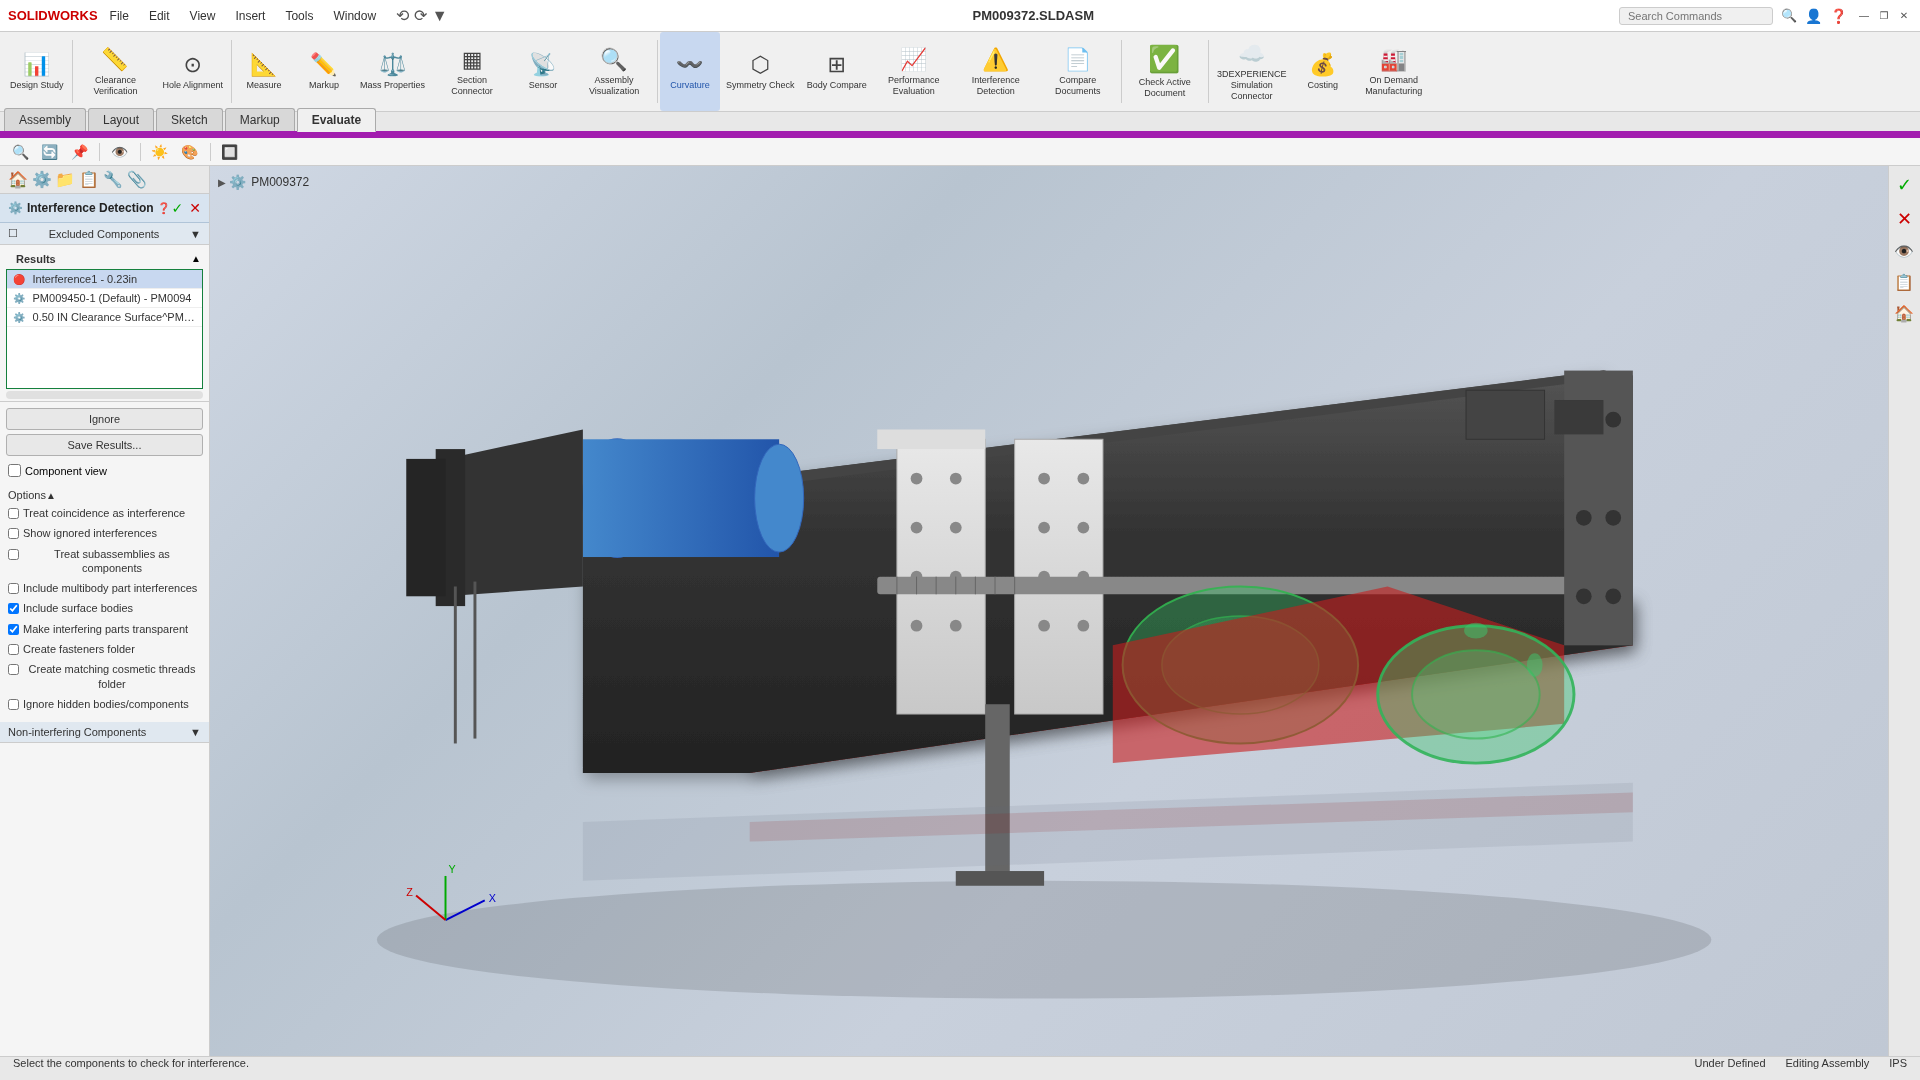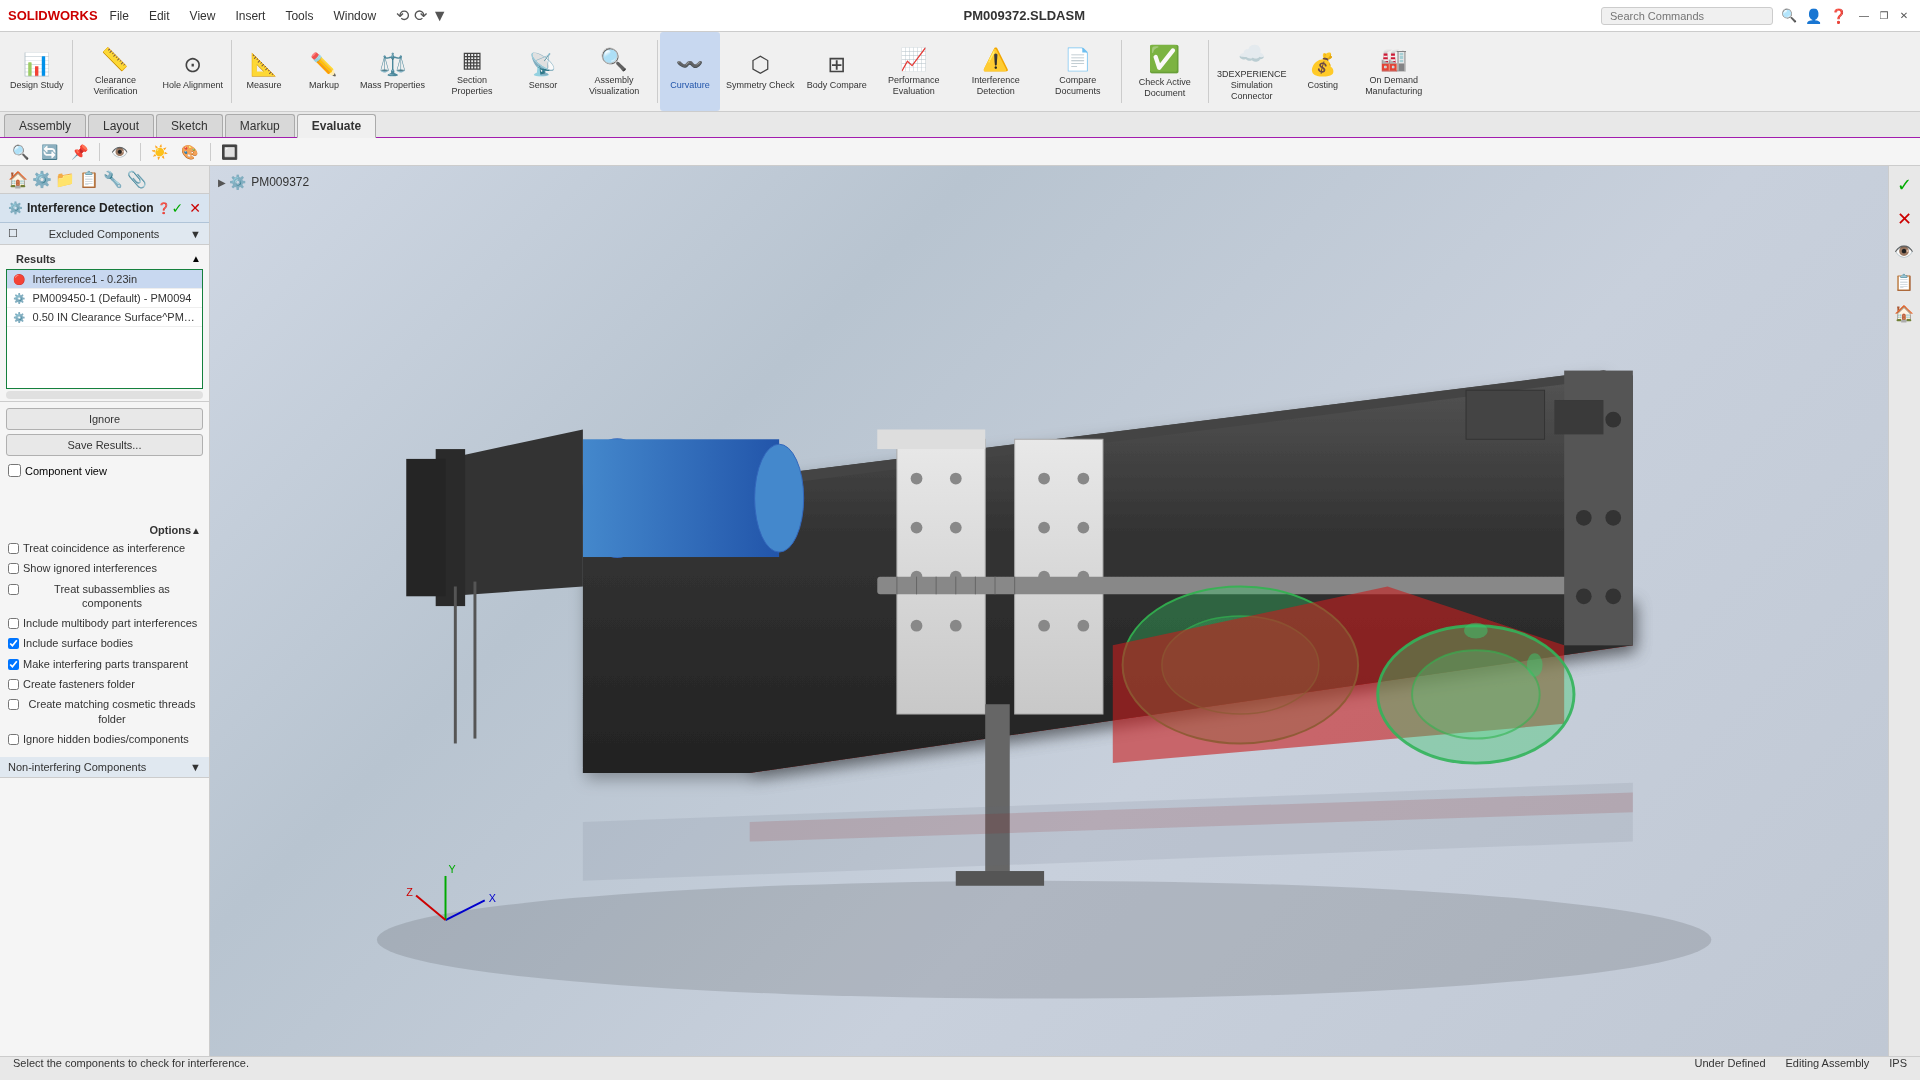--- a/index.html
+++ b/index.html
@@ -14,21 +14,21 @@
       justify-content: space-between;
       border-bottom: 1px solid #ccc;
       padding: 0 8px;
     }
     #titlebar .left { display: flex; align-items: center; gap: 8px; }
     #titlebar .logo { color: #cc0000; font-weight: bold; font-size: 13px; }
     #titlebar .menus { display: flex; gap: 12px; font-size: 12px; color: #333; }
     #titlebar .menus span { cursor: pointer; padding: 2px 4px; }
     #titlebar .title { font-size: 13px; color: #333; font-weight: bold; }
     #titlebar .right { display: flex; align-items: center; gap: 8px; }
-    #titlebar .search-box { background: #f0f0f0; border: 1px solid #ccc; border-radius: 3px; padding: 2px 8px; font-size: 11px; width: 172px; }
+    #titlebar .search-box { background: #f0f0f0; border: 1px solid #ccc; border-radius: 3px; padding: 2px 8px; font-size: 11px; width: 154px; }
     #titlebar .win-btns { display: flex; gap: 4px; }
     #titlebar .win-btn { width: 16px; height: 16px; cursor: pointer; font-size: 10px; display: flex; align-items: center; justify-content: center; color: #555; }
 
     
     #toolbar {
       background: #f0f0f0;
       border-bottom: 1px solid #ccc;
       height: 80px;
       display: flex;
       align-items: stretch;
@@ -49,21 +49,21 @@
     .tool-label { font-size: 9px; color: #333; text-align: center; line-height: 1.2; max-width: 70px; }
     .tool-sep { width: 1px; background: #ccc; margin: 8px 2px; }
     .tool-group.large-icon .tool-icon { font-size: 28px; }
 
     
     #tabbar {
       background: #e8e8e8;
       height: 26px;
       display: flex;
       align-items: flex-end;
-      border-bottom: 1px solid #a21caf;
+      border-bottom: 7px solid #a21caf;
       padding-left: 4px;
     }
     .tab {
       padding: 4px 14px;
       font-size: 12px;
       cursor: pointer;
       border: 1px solid #aaa;
       border-bottom: none;
       background: #d8d8d8;
       border-radius: 3px 3px 0 0;
@@ -146,21 +146,21 @@
     .result-item { padding: 3px 6px; font-size: 11px; color: #333; border-bottom: 1px solid #eee; cursor: pointer; white-space: nowrap; overflow: hidden; text-overflow: ellipsis; }
     .result-item.selected { background: #c8d8f0; }
     .result-item .item-icon { font-size: 10px; margin-right: 4px; }
 
     .scrollbar-stub { height: 8px; background: #e0e0e0; margin: 2px 6px; border-radius: 4px; }
 
     .panel-buttons { display: flex; flex-direction: column; gap: 4px; padding: 6px; }
     .panel-btn { background: #e8e8e8; border: 1px solid #b0b0b0; border-radius: 3px; padding: 4px 10px; font-size: 11px; cursor: pointer; text-align: center; color: #333; }
 
     .options-section { padding: 6px 8px; }
-    .options-label { font-size: 11px; font-weight: bold; margin-bottom: 4px; color: #333; display: flex; justify-content: flex-end; align-items: center; margin-top: 35px; }
+    .options-label { font-size: 11px; font-weight: normal; margin-bottom: 4px; color: #333; display: flex; justify-content: flex-start; align-items: center; }
     .option-row { display: flex; align-items: flex-start; gap: 4px; margin-bottom: 4px; padding: 1px 0; }
     .option-row input[type="checkbox"] { margin-top: 2px; width: 11px; height: 11px; flex-shrink: 0; }
     .option-row label { font-size: 11px; color: #333; line-height: 1.3; text-align: center; }
 
     
     #viewport {
       flex: 1;
       position: relative;
       background: linear-gradient(135deg, #d0d8e4 0%, #b8c4d0 30%, #c8d0dc 60%, #c0c8d4 100%);
       overflow: hidden;
@@ -265,21 +265,21 @@
   <div class="tool-group">
     <span class="tool-icon">✏️</span>
     <span class="tool-label">Markup</span>
   </div>
   <div class="tool-group">
     <span class="tool-icon">⚖️</span>
     <span class="tool-label">Mass Properties</span>
   </div>
   <div class="tool-group">
     <span class="tool-icon">▦</span>
-    <span class="tool-label">Section Properties</span>
+    <span class="tool-label">Section Connector</span>
   </div>
   <div class="tool-group">
     <span class="tool-icon">📡</span>
     <span class="tool-label">Sensor</span>
   </div>
   <div class="tool-group">
     <span class="tool-icon">🔍</span>
     <span class="tool-label">Assembly Visualization</span>
   </div>
   <div class="tool-sep"></div>

